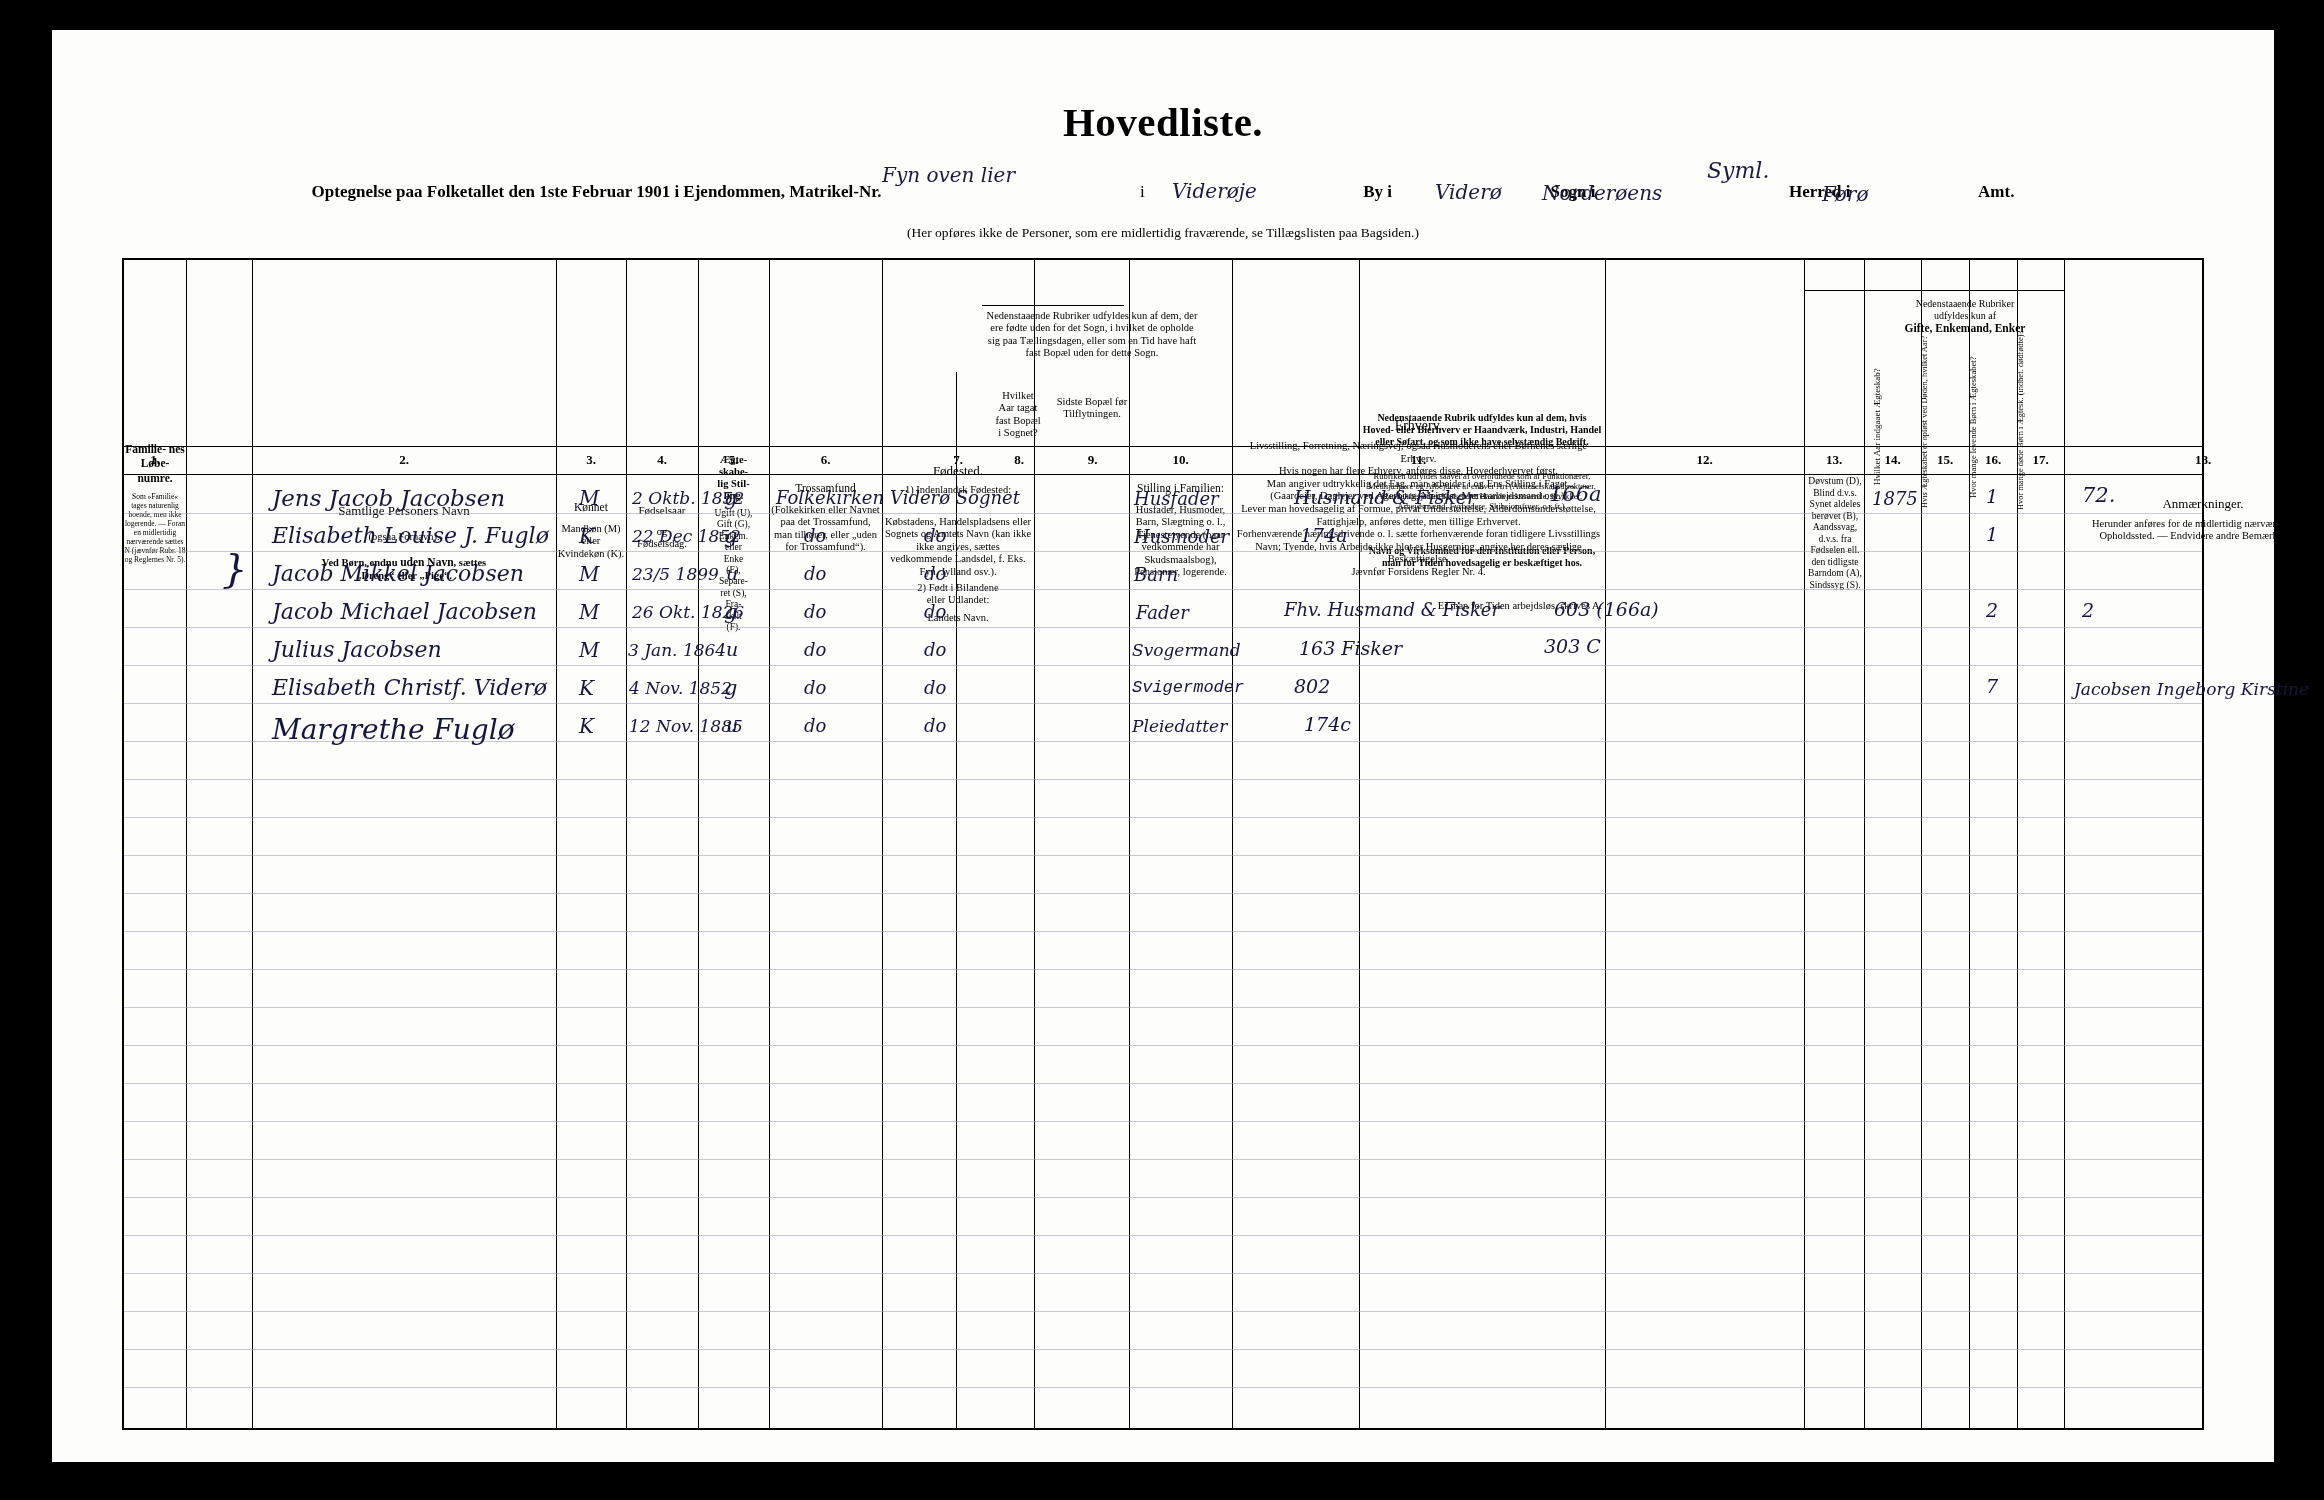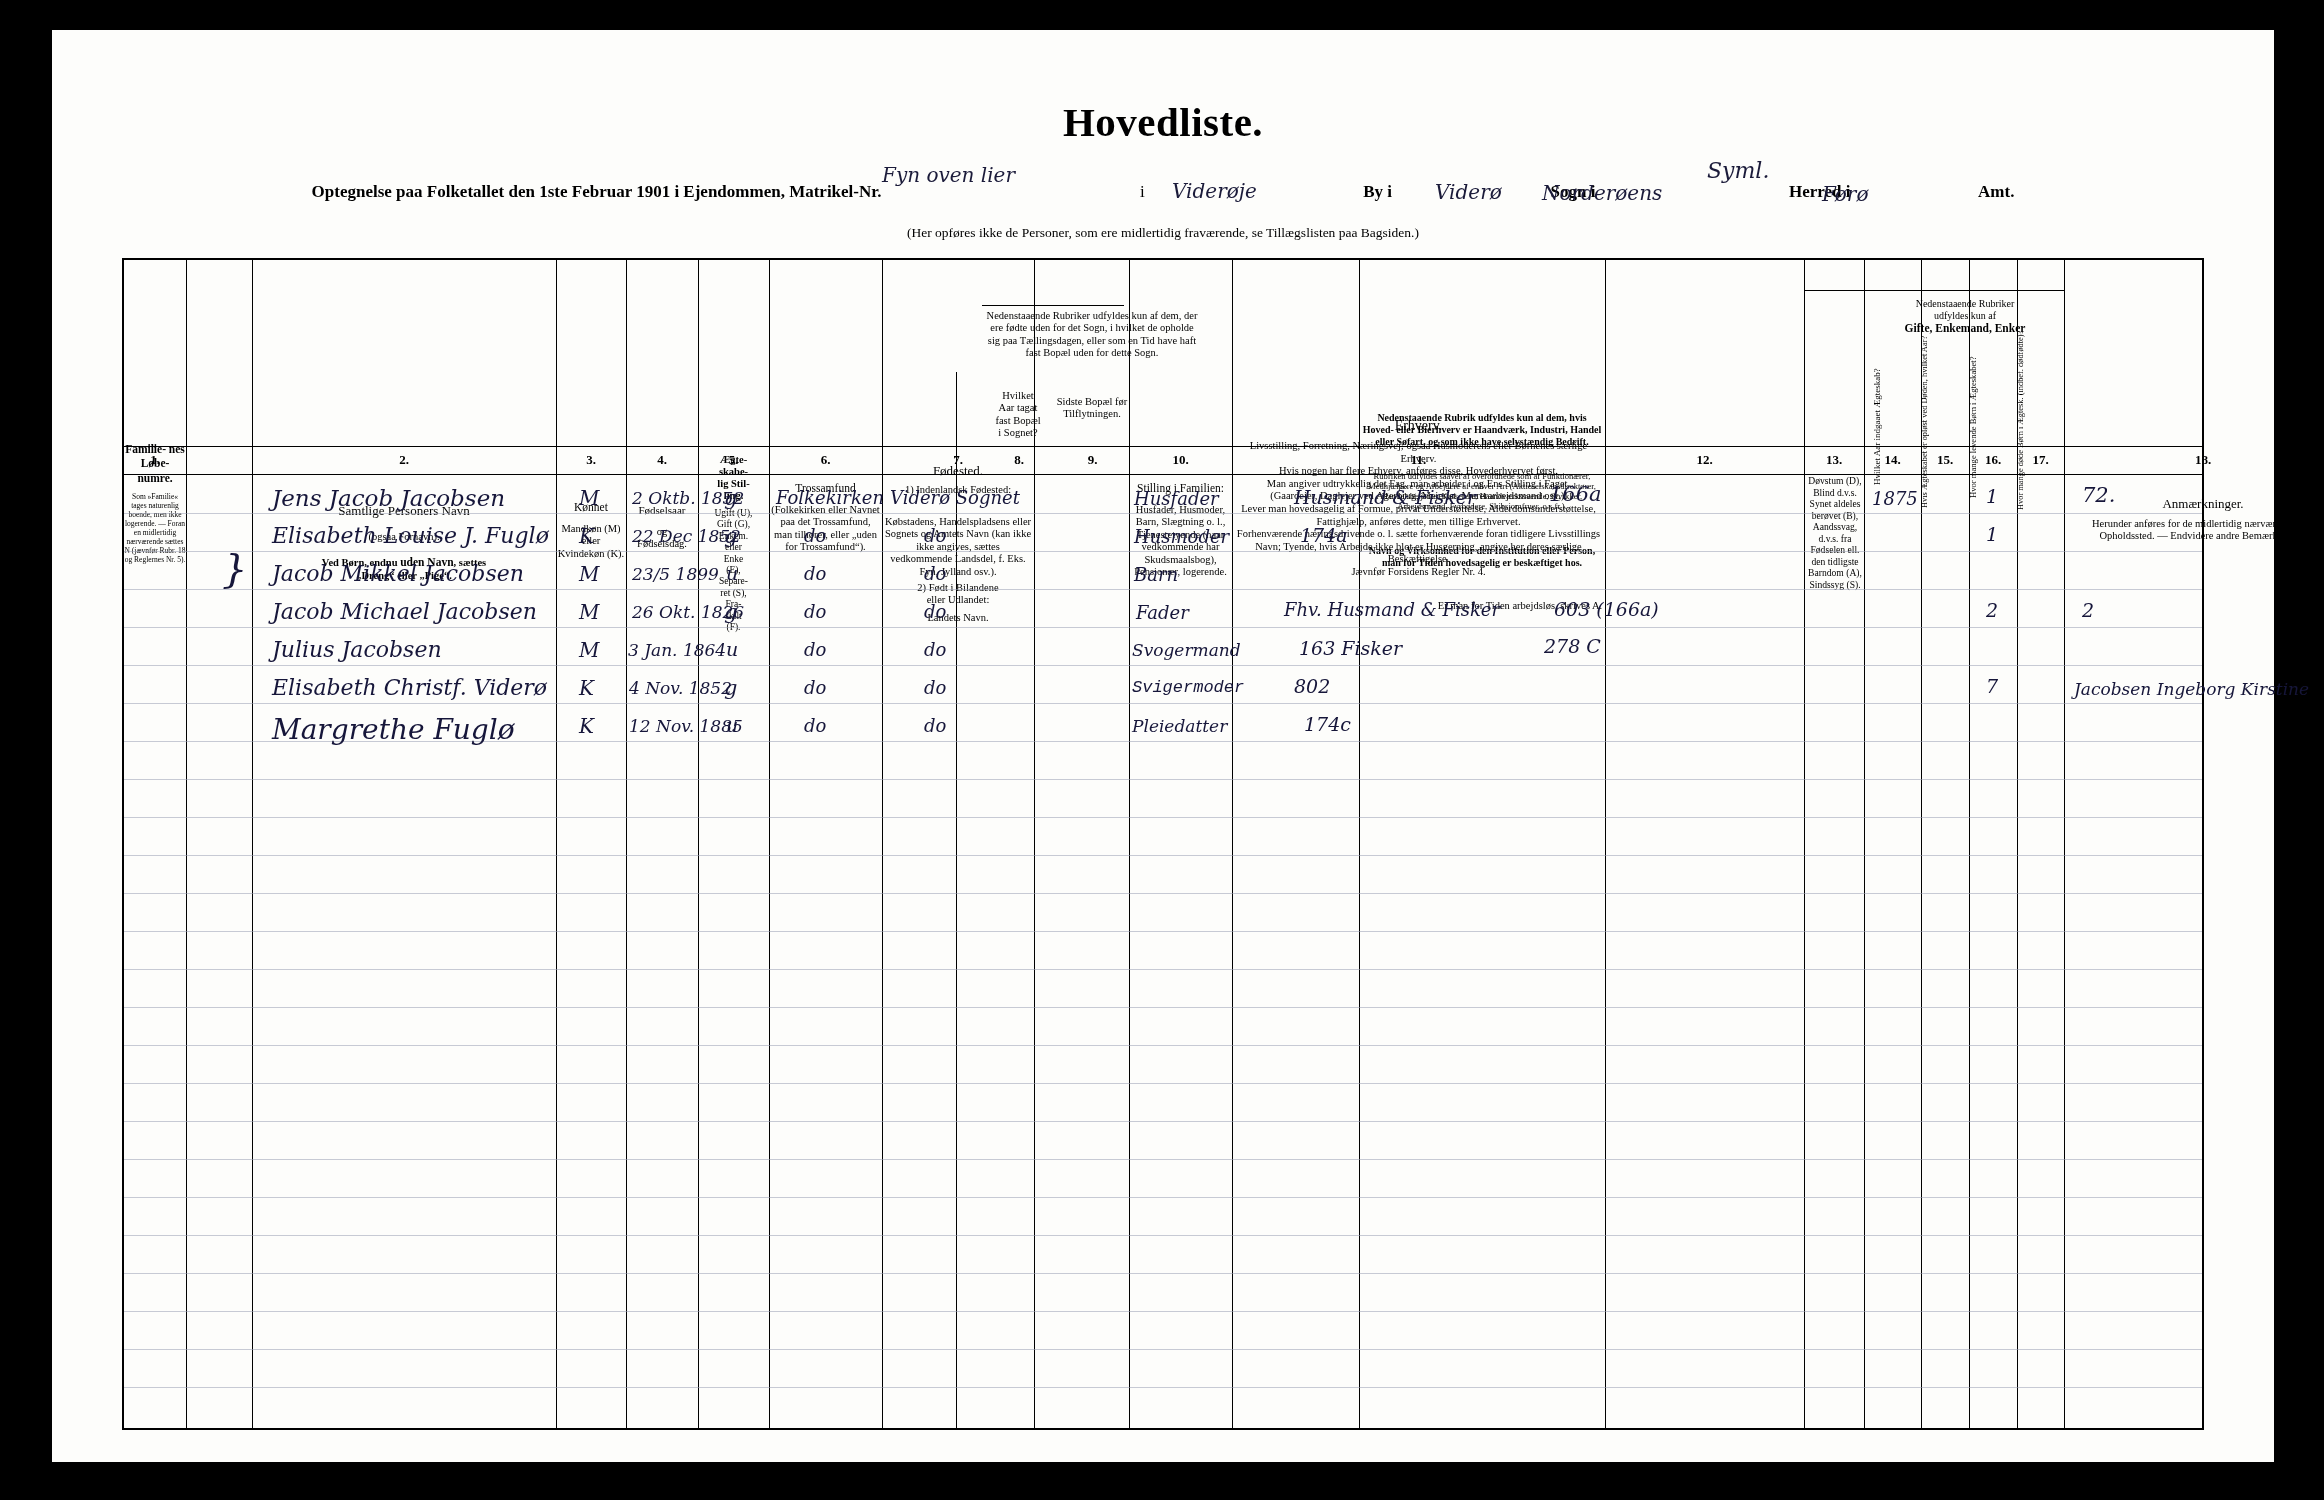--- a/index.html
+++ b/index.html
@@ -243,21 +243,21 @@
     <div class="entry" style="left:1958px;top:339px;font-size:19px;">2</div>
 
     <div class="entry" style="left:148px;top:377px;font-size:22px;">Julius Jacobsen</div>
     <div class="entry" style="left:455px;top:378px;font-size:20px;">M</div>
     <div class="entry" style="left:504px;top:380px;font-size:17px;">3 Jan. 1864</div>
     <div class="entry" style="left:602px;top:378px;font-size:19px;">u</div>
     <div class="entry" style="left:680px;top:379px;font-size:18px;">do</div>
     <div class="entry" style="left:800px;top:379px;font-size:18px;">do</div>
     <div class="entry" style="left:1008px;top:380px;font-size:17px;">Svogermand</div>
     <div class="entry" style="left:1175px;top:377px;font-size:19px;">163 Fisker</div>
-    <div class="entry" style="left:1420px;top:375px;font-size:19px;">278 C</div>
+    <div class="entry" style="left:1420px;top:375px;font-size:19px;">303 C</div>
 
     <div class="entry" style="left:148px;top:415px;font-size:22px;">Elisabeth Christf. Viderø</div>
     <div class="entry" style="left:455px;top:416px;font-size:20px;">K</div>
     <div class="entry" style="left:505px;top:418px;font-size:17px;">4 Nov. 1852</div>
     <div class="entry" style="left:600px;top:416px;font-size:21px;">g</div>
     <div class="entry" style="left:680px;top:417px;font-size:18px;">do</div>
     <div class="entry" style="left:800px;top:417px;font-size:18px;">do</div>
     <div class="entry" style="left:1008px;top:418px;font-size:17px;font-family:Liberation Mono, monospace;">Svigermoder</div>
     <div class="entry" style="left:1170px;top:415px;font-size:19px;">802</div>
     <div class="entry" style="left:1862px;top:415px;font-size:19px;">7</div>

